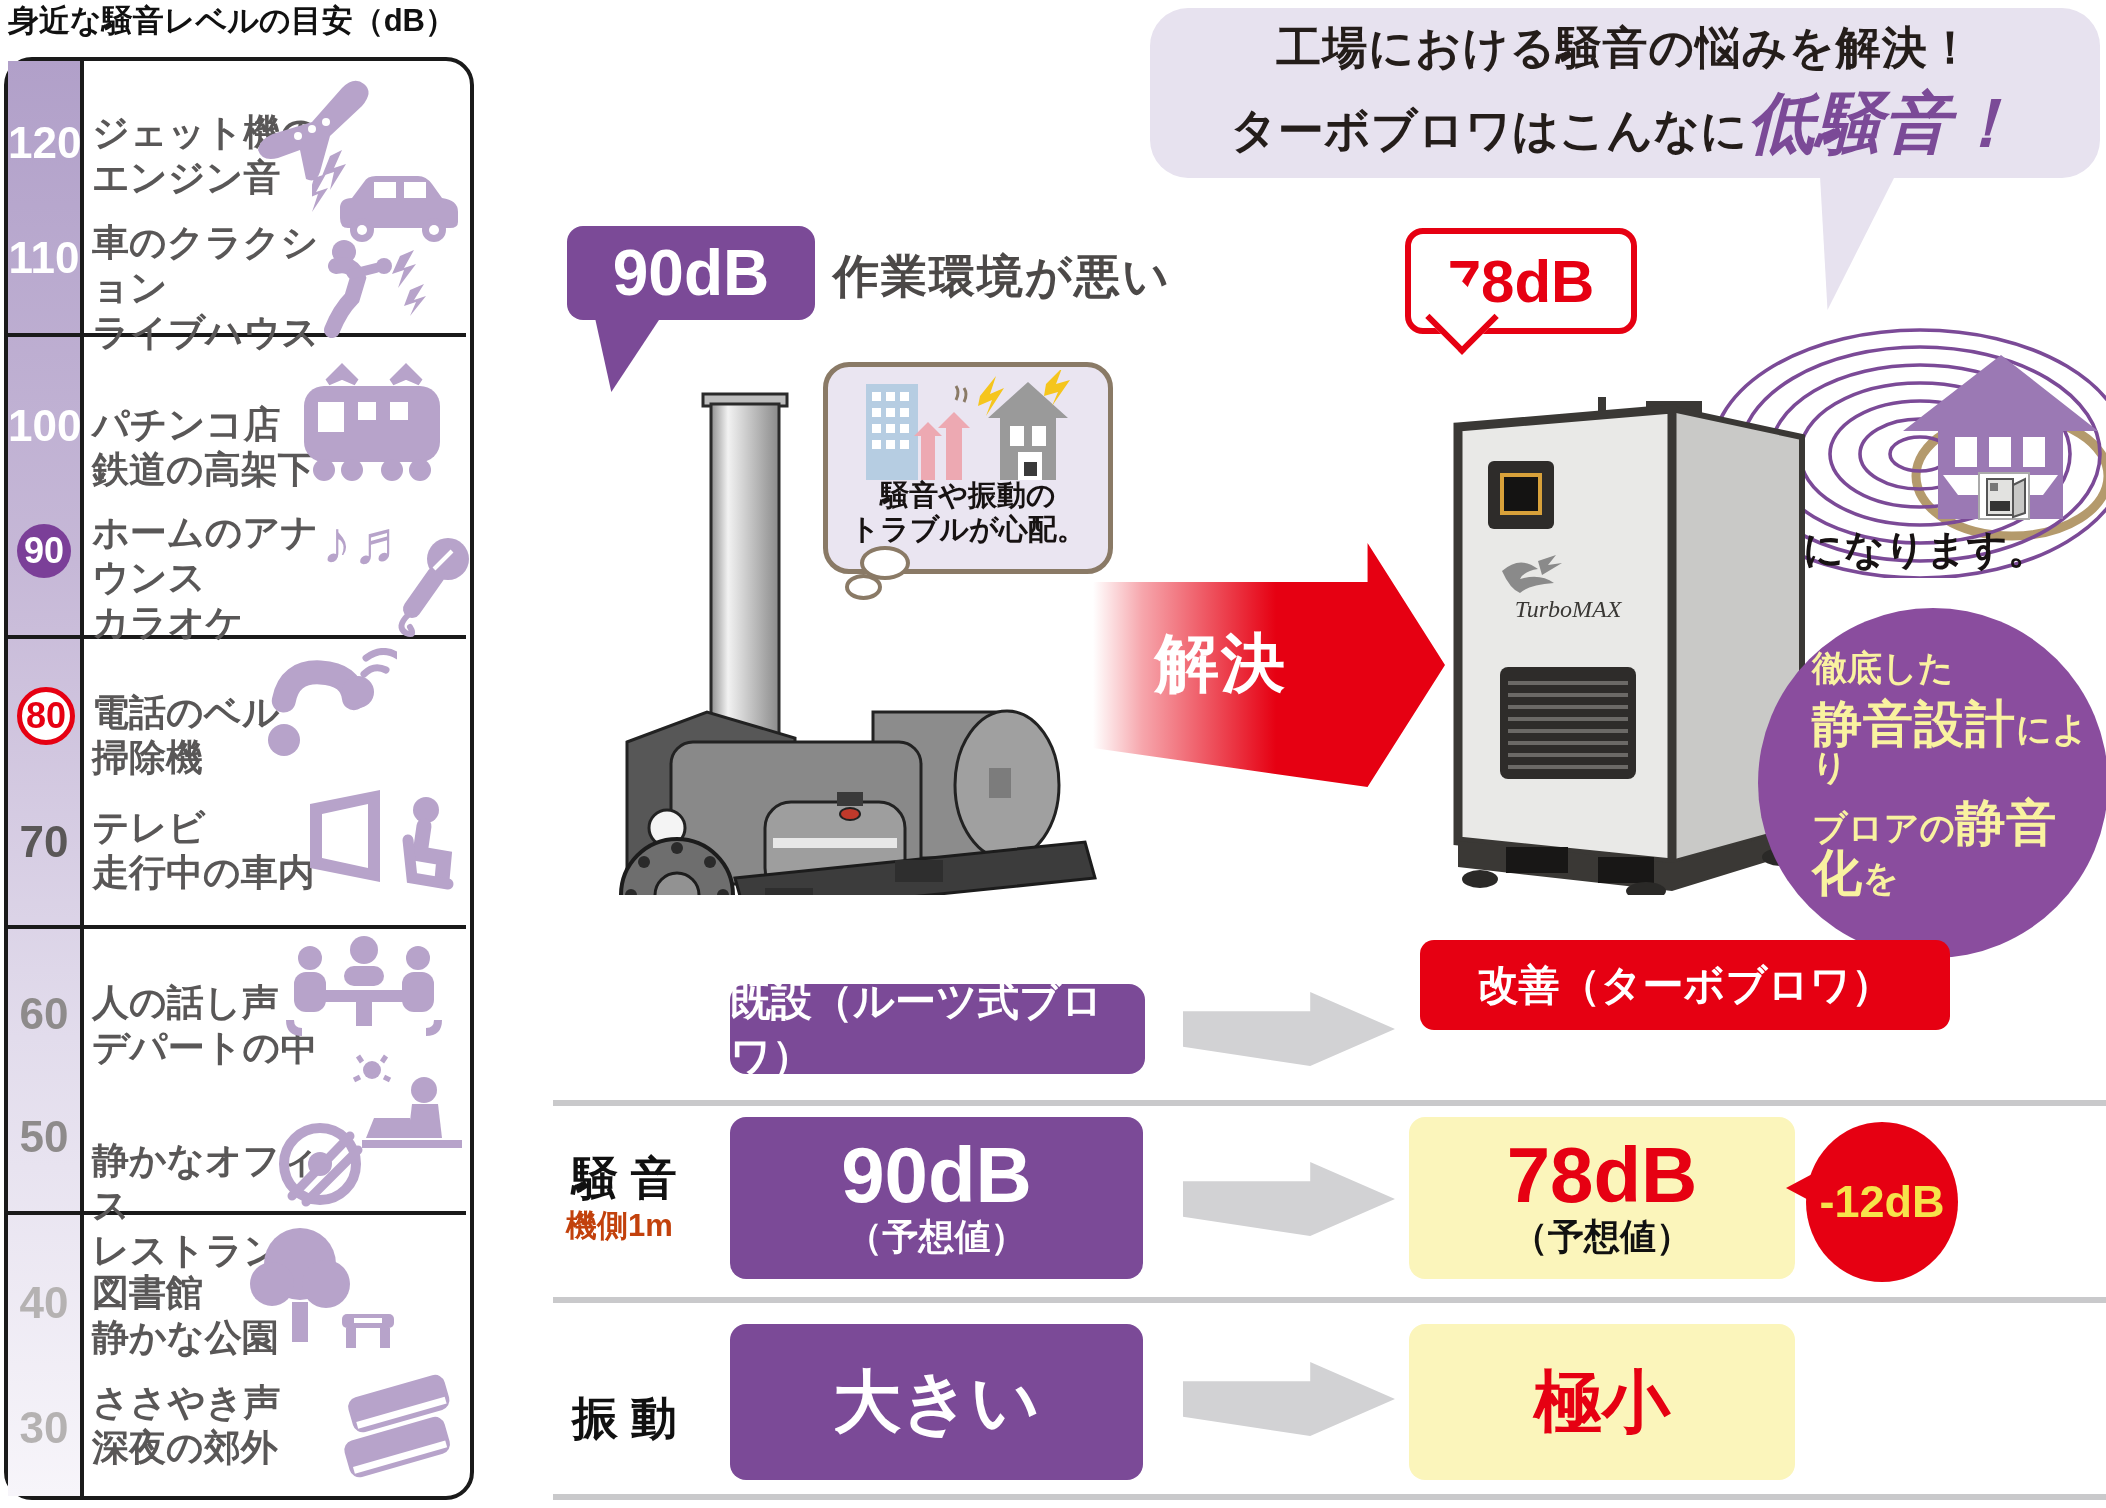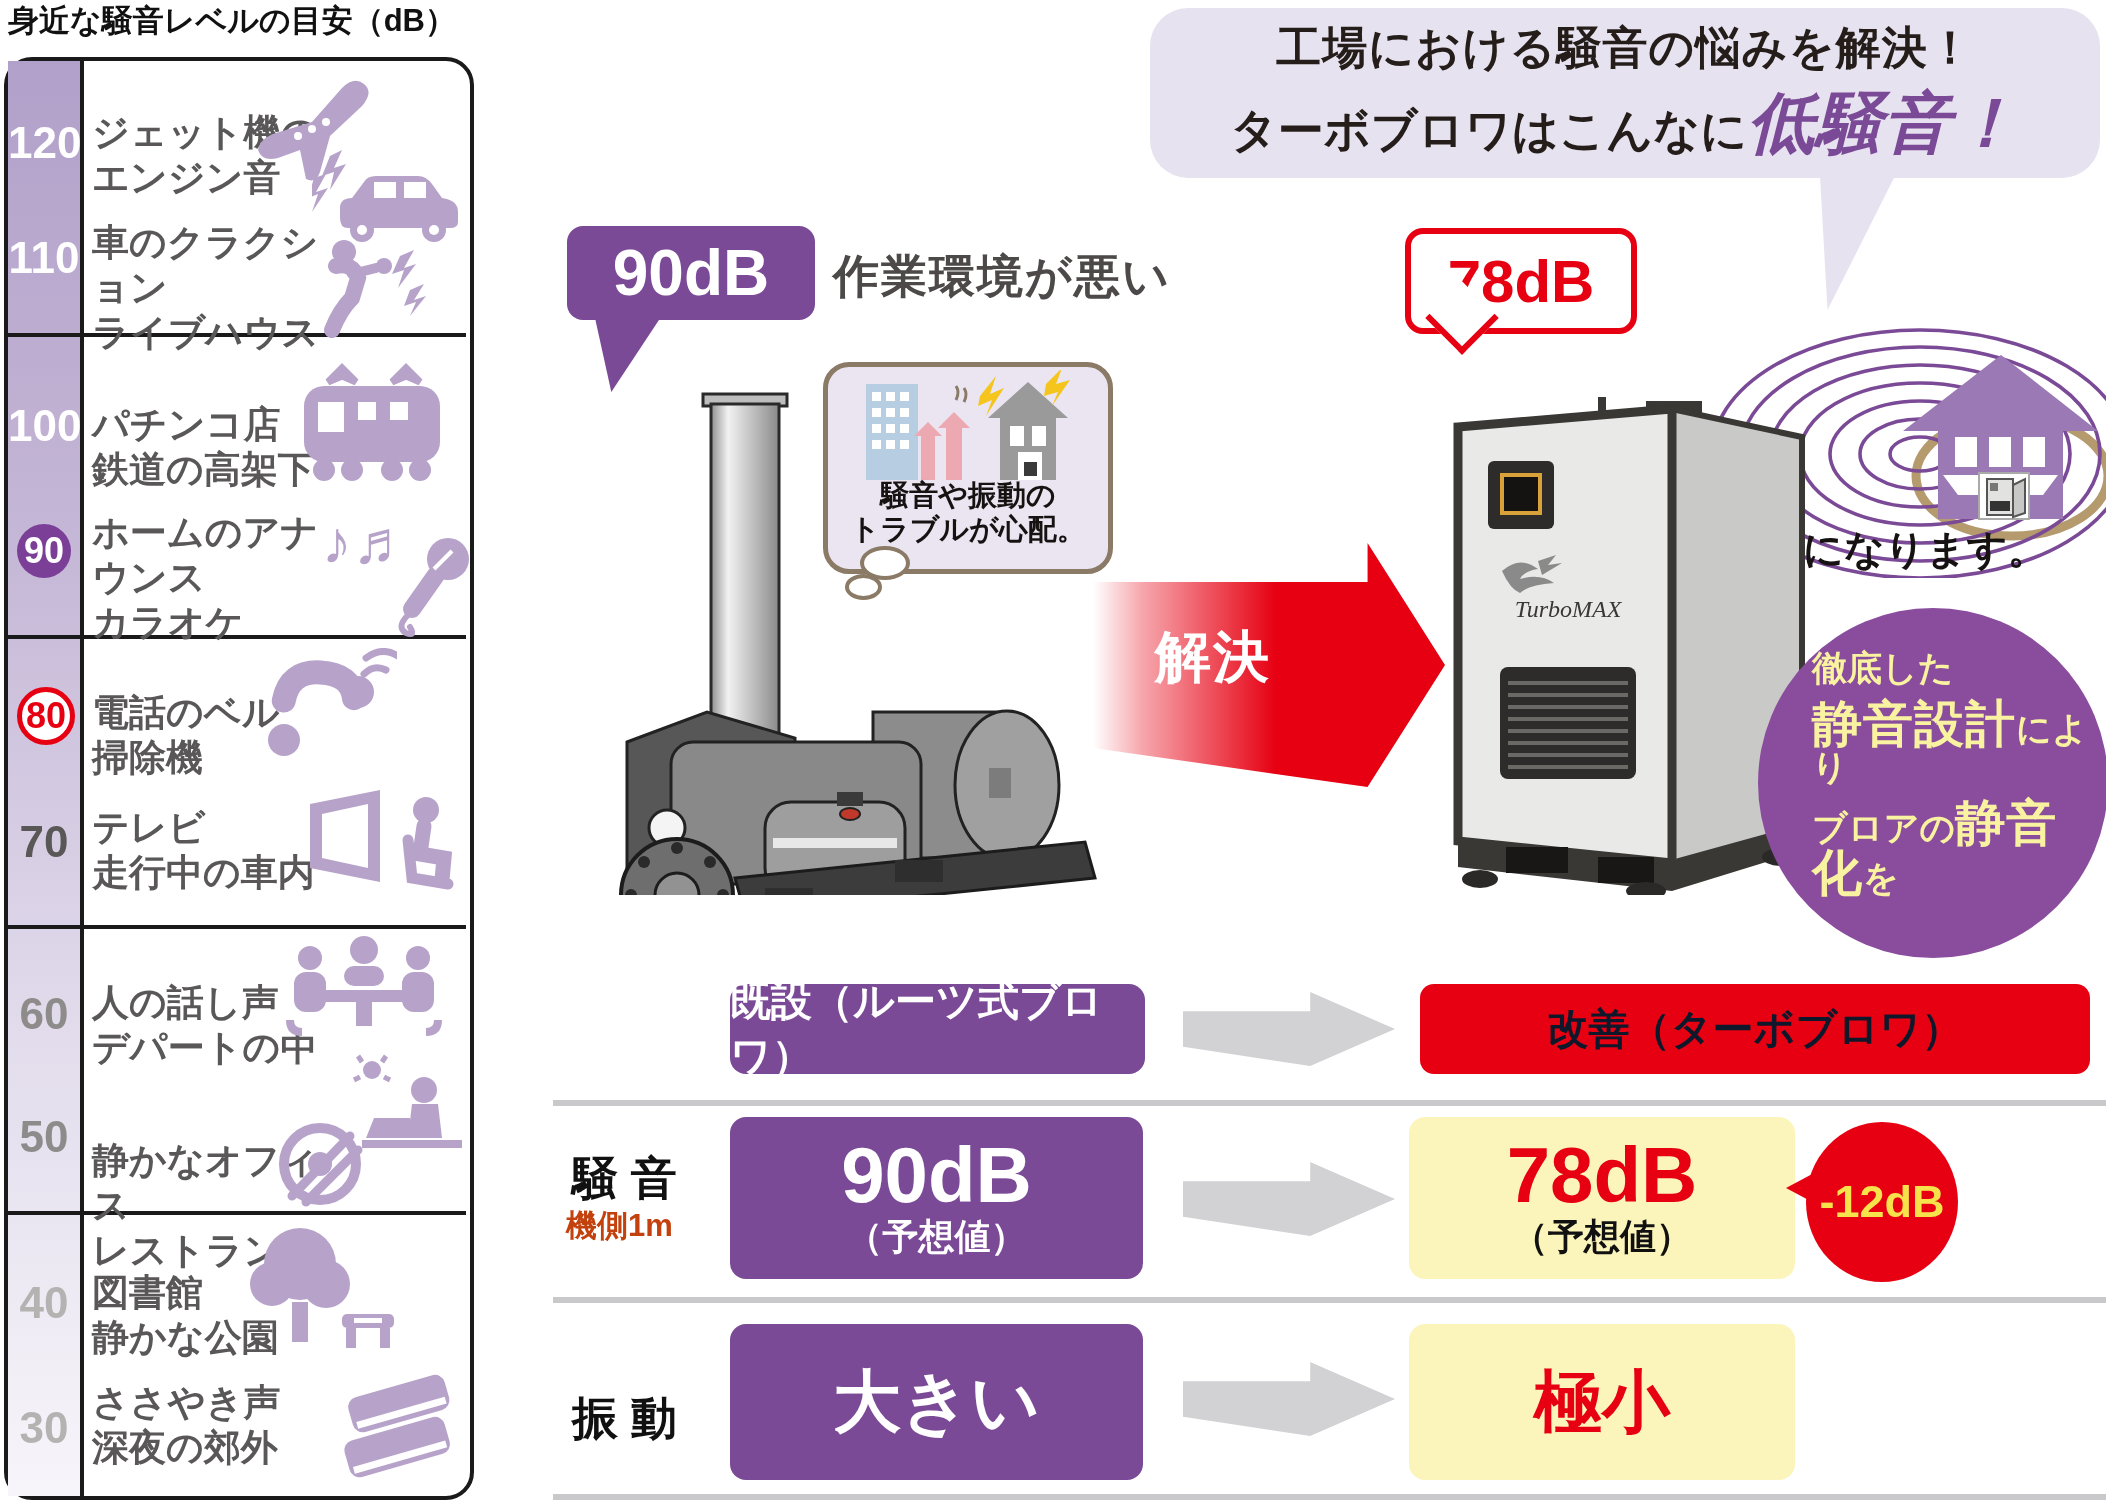--- a/index.html
+++ b/index.html
@@ -38,21 +38,21 @@
   .db90-tail{left:595px;top:318px;width:68px;height:74px;background:#7b4a97;
              clip-path:polygon(0 0,96% 0,24% 100%);}
   .bad-env{left:833px;top:246px;font-size:46px;font-weight:bold;color:#4c4948;letter-spacing:2px;}
   .thought{left:823px;top:362px;width:280px;height:202px;background:#eae5f1;border:5px solid #8a7a66;border-radius:26px;}
   .thought-text{left:833px;top:478px;width:270px;text-align:center;font-size:29px;font-weight:bold;color:#171212;line-height:1.18;}
   .dot1{left:860px;top:546px;width:42px;height:26px;background:#fff;border:4px solid #8a7a66;border-radius:50%;}
   .dot2{left:845px;top:574px;width:29px;height:18px;background:#fff;border:4px solid #8a7a66;border-radius:50%;}
   .solve-arrow{left:1093px;top:543px;width:352px;height:244px;
      background:linear-gradient(90deg,rgba(230,0,18,0) 0%,rgba(230,0,18,.35) 14%,#e60012 52%);
      clip-path:polygon(0 16%,78% 16%,78% 0,100% 50%,78% 100%,0 84%);}
-  .solve-text{left:1155px;top:620px;font-size:56px;font-weight:bold;color:#ffffff;letter-spacing:2px;}
+  .solve-text{left:1155px;top:620px;font-size:64px;font-weight:bold;color:#ffffff;letter-spacing:2px;}
   .db78{left:1405px;top:228px;width:220px;height:94px;background:#fff;border:6px solid #e60012;border-radius:18px;
         display:flex;align-items:center;justify-content:center;color:#e60012;font-size:60px;font-weight:bold;}
   .db78-tail{left:1436px;top:292px;width:46px;height:46px;background:#fff;
              border-right:6px solid #e60012;border-bottom:6px solid #e60012;transform:rotate(45deg);}
   .quiet-caption{left:1722px;top:522px;font-size:40px;font-weight:bold;color:#171212;}
   .benefit{left:1758px;top:608px;width:350px;height:350px;border-radius:50%;background:#8a4d9e;}
   .benefit-text{left:1812px;top:650px;color:#f9f2a0;line-height:1.0;}
   .benefit-text .s{font-size:35px;font-weight:bold;}
   .benefit-text .g{font-size:50px;font-weight:bold;letter-spacing:1px;}
   .benefit-text div{margin-bottom:14px;}
@@ -408,21 +408,21 @@
     <div><span class="g">静音設計</span><span class="s">により</span></div>
     <div><span class="s">ブロアの</span><span class="g">静音化</span><span class="s">を</span></div>
   </div>
 
   <div class="abs sep" style="top:1100px;"></div>
   <div class="abs sep" style="top:1297px;"></div>
   <div class="abs sep" style="top:1494px;"></div>
 
   <div class="abs pbox" style="left:730px;top:984px;width:415px;height:90px;font-size:41px;font-weight:bold;">既設（ルーツ式ブロワ）</div>
   <div class="abs garrow" style="left:1183px;top:992px;width:212px;height:74px;"></div>
-  <div class="abs rbox" style="left:1420px;top:984px;width:670px;height:90px;font-size:41px;font-weight:bold;color:#0f172a;">改善（ターボブロワ）</div>
+  <div class="abs rbox" style="left:1420px;top:940px;width:530px;height:90px;font-size:41px;font-weight:bold;color:#ffffff;">改善（ターボブロワ）</div>
 
   <div class="abs rowlabel" style="left:572px;top:1148px;">騒 音</div>
   <div class="abs rowsub" style="left:566px;top:1205px;">機側1m</div>
   <div class="abs pbox" style="left:730px;top:1117px;width:413px;height:162px;">
     <div class="bigval">90dB</div>
     <div class="noteval">（予想値）</div>
   </div>
   <div class="abs garrow" style="left:1183px;top:1162px;width:212px;height:74px;"></div>
   <div class="abs ybox" style="left:1409px;top:1117px;width:386px;height:162px;">
     <div class="bigval" style="color:#e60012;">78dB</div>

